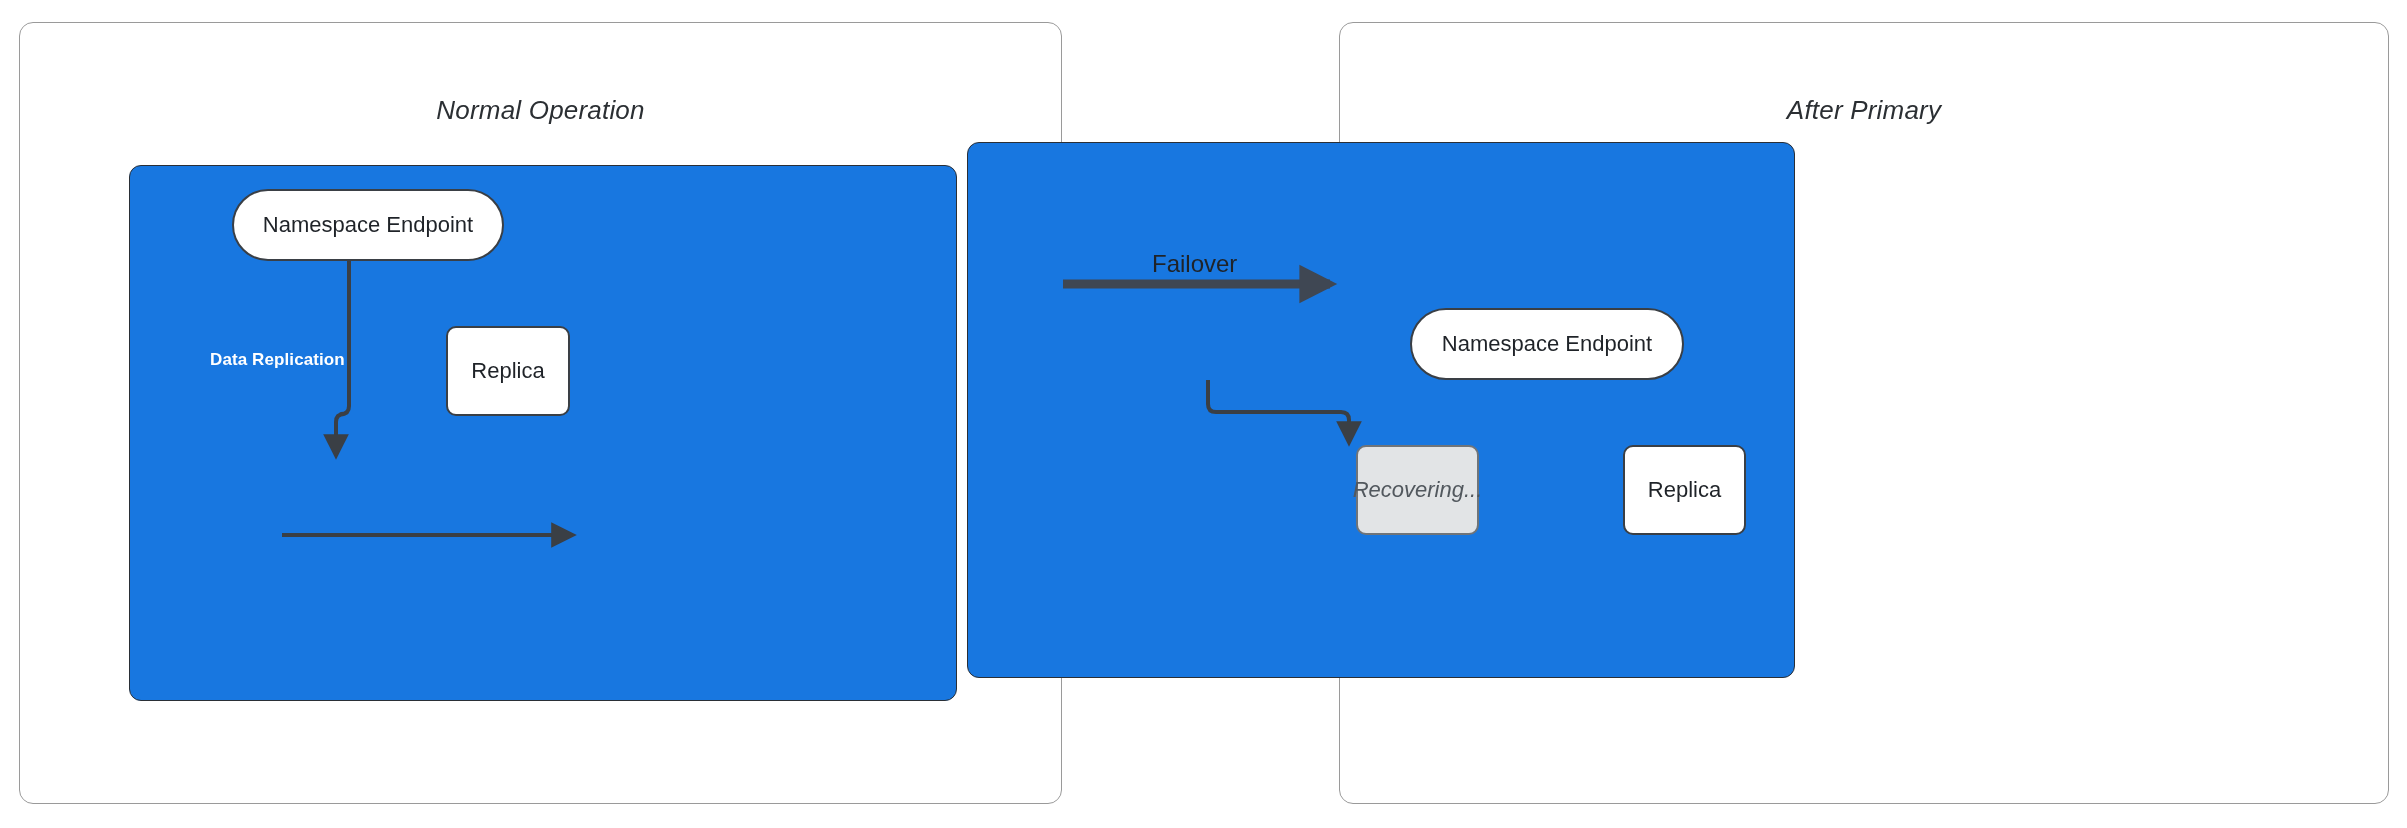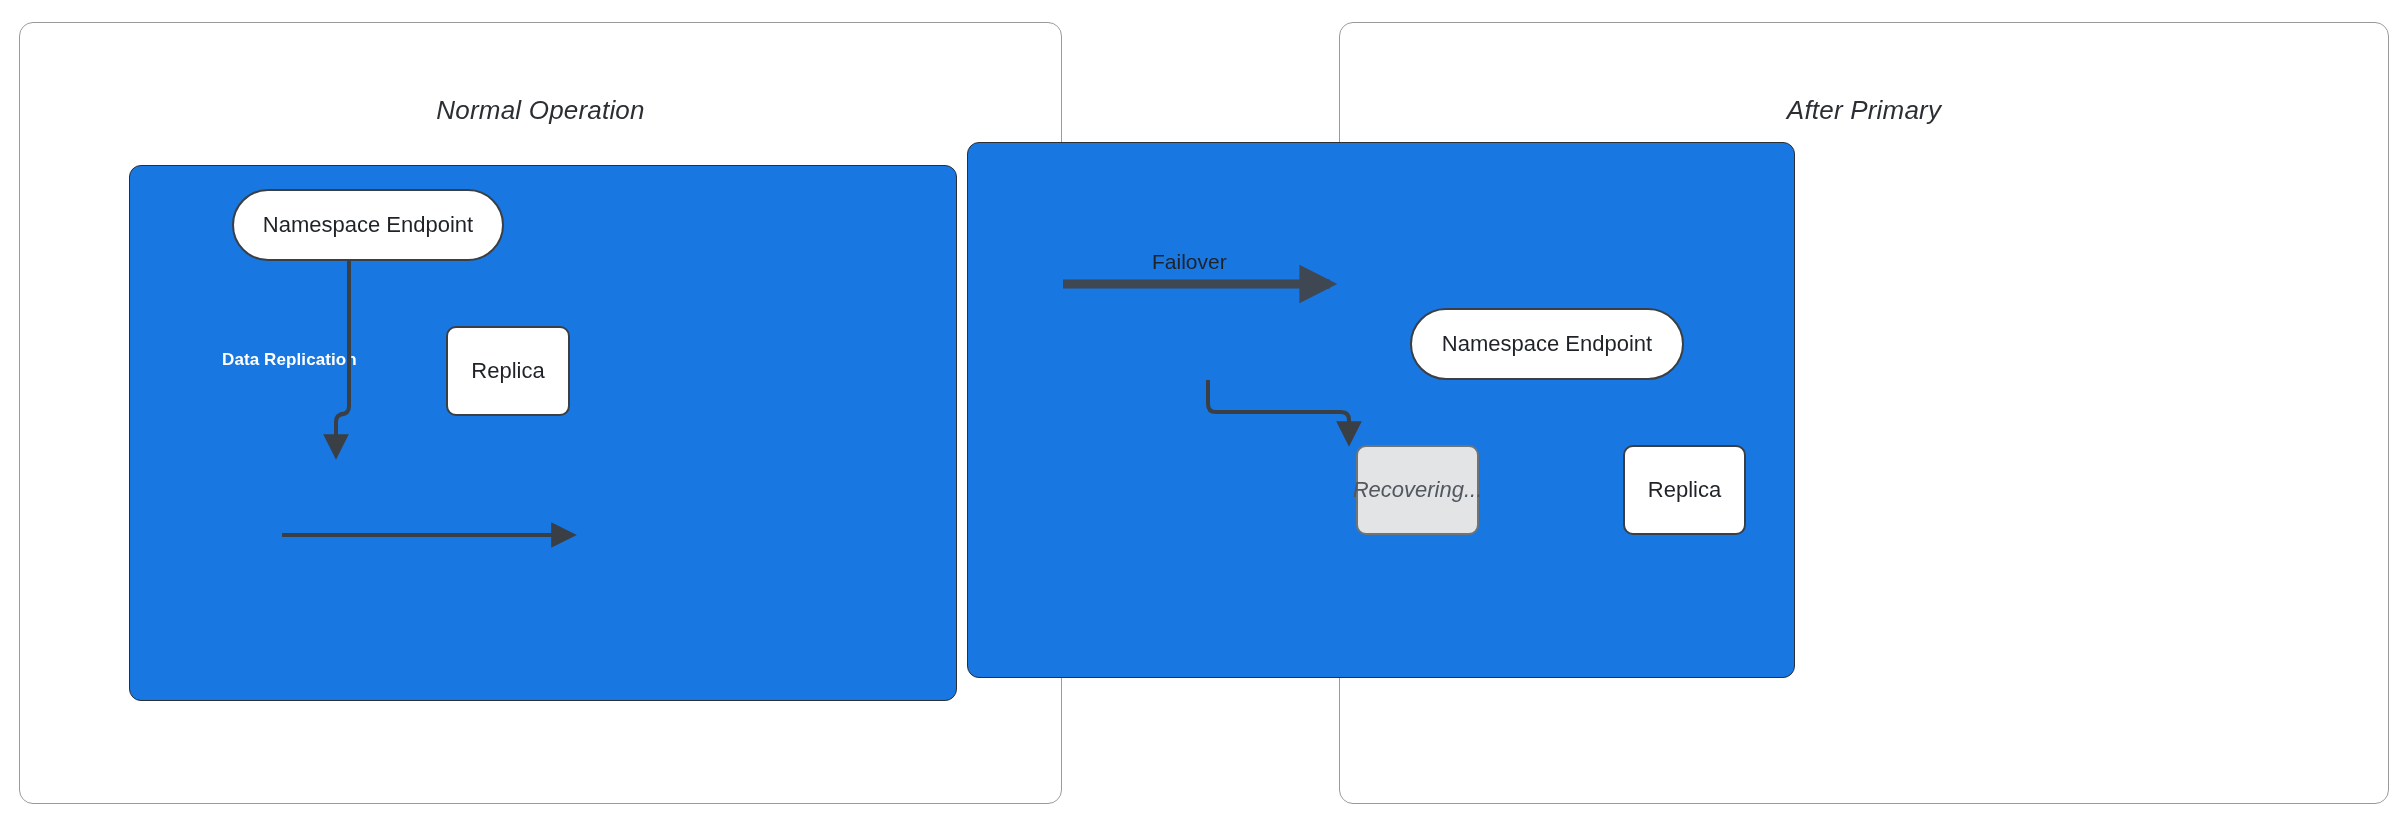--- a/index.html
+++ b/index.html
@@ -111,25 +111,24 @@
     stroke: #3f4753;
     stroke-width: 9;
   }
   .edge-label-repl {
     position: absolute;
     font-size: 17px;
     font-weight: bold;
     color: #ffffff;
     white-space: nowrap;
     letter-spacing: 0.1px;
-    margin-left: 12px;
   }
   .edge-label-failover {
     position: absolute;
-    font-size: 21px;
+    font-size: 24px;
     color: #1f2328;
     white-space: nowrap;
   }
 </style>
 </head>
 <body>
 
 <div id="stage">
 
   <div class="panel" id="panel-normal">

